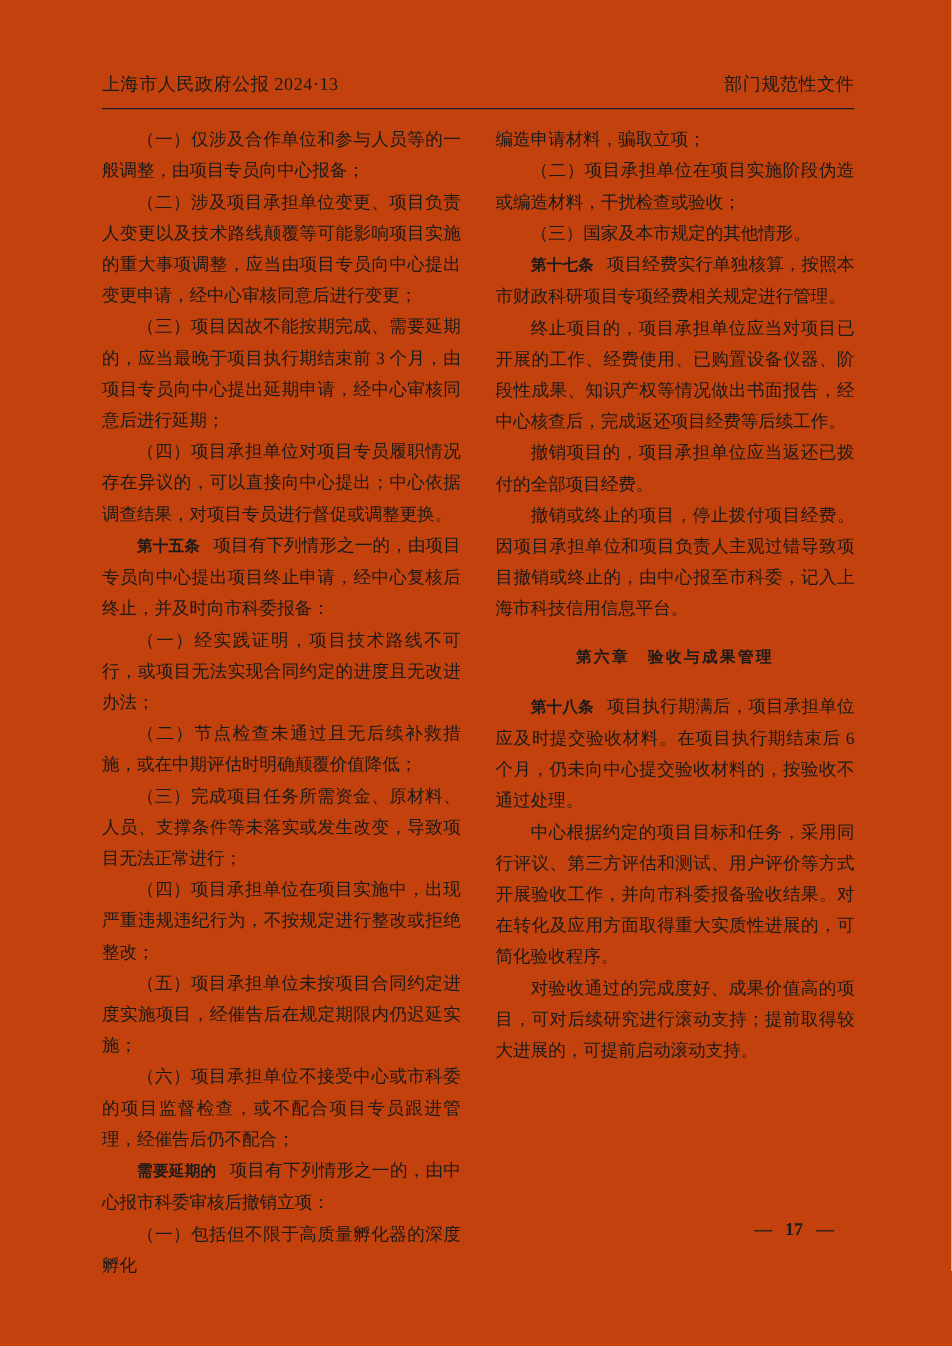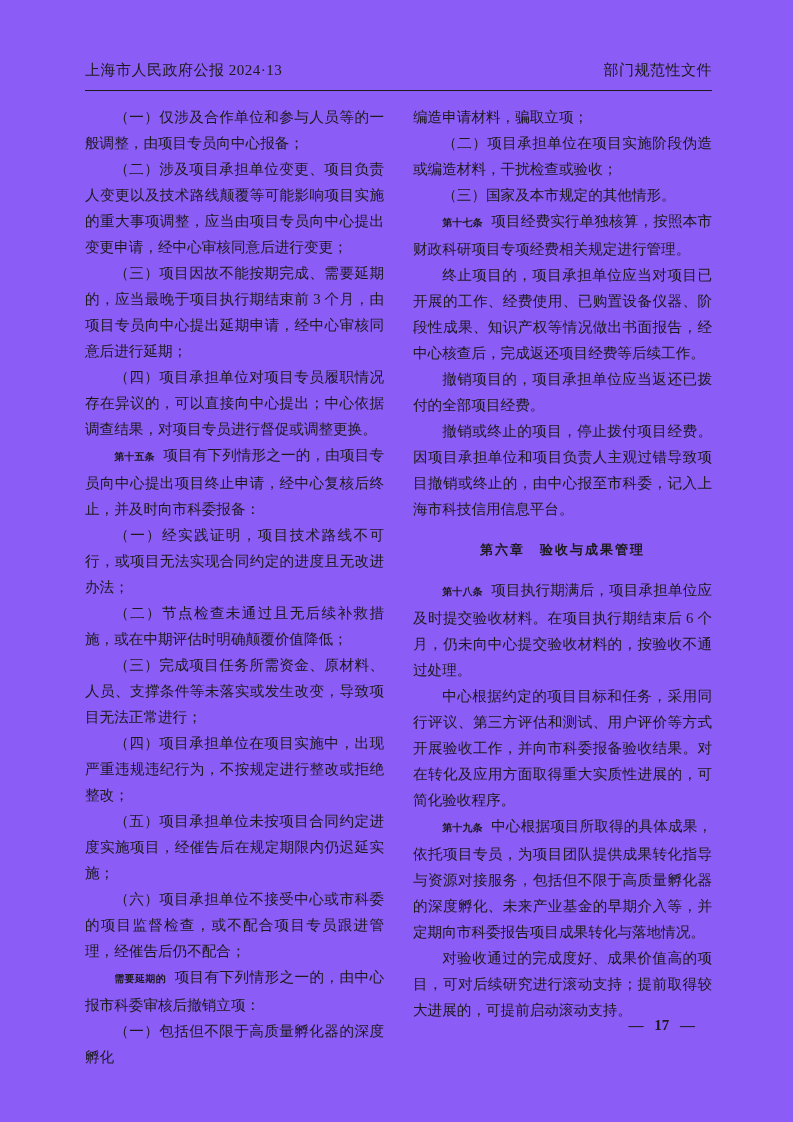--- a/index.html
+++ b/index.html
@@ -1,19 +1,19 @@
 <!DOCTYPE html>
 <html><head>
 <meta charset="utf-8">
 <style>
   html,body{margin:0;padding:0;background:#fff;}
   .page{
     position:relative;
     width:793px;height:1122px;
-    background:#8b5cf6;
+    background:#c2410c;
     color:#1b1b1b;
     font-family:"Liberation Serif","DejaVu Serif",serif;
     overflow:hidden;
   }
   .page-header{
     position:absolute;left:85px;top:61px;width:627px;
     display:flex;justify-content:space-between;align-items:baseline;
     font-size:15px;letter-spacing:0.5px;
   }
   .header-rule{
@@ -30,21 +30,21 @@
     line-height:26px;
     text-align:justify;
     text-justify:inter-character;
   }
   .para{margin:0;text-indent:2em;}
   .para.no-indent{text-indent:0;}
   .lead{
     font-weight:bold;
     font-family:"DejaVu Sans","Liberation Sans",sans-serif;
     margin-right:0.85em;
-    font-size:10px;
+    font-size:13px;
   }
   .chapter-heading{
     margin:15px 0 14px 0;
     text-indent:0;
     text-align:center;
     font-weight:bold;
     font-family:"DejaVu Sans","Liberation Sans",sans-serif;
     font-size:13px;
     letter-spacing:2px;
   }
@@ -87,21 +87,20 @@
         <p class="para no-indent"><span>编造申请材料，骗取立项；</span></p>
         <p class="para"><span>（二）项目承担单位在项目实施阶段伪造或编造材料，干扰检查或验收；</span></p>
         <p class="para"><span>（三）国家及本市规定的其他情形。</span></p>
         <p class="para"><span class="lead">第十七条</span><span>项目经费实行单独核算，按照本市财政科研项目专项经费相关规定进行管理。</span></p>
         <p class="para"><span>终止项目的，项目承担单位应当对项目已开展的工作、经费使用、已购置设备仪器、阶段性成果、知识产权等情况做出书面报告，经中心核查后，完成返还项目经费等后续工作。</span></p>
         <p class="para"><span>撤销项目的，项目承担单位应当返还已拨付的全部项目经费。</span></p>
         <p class="para"><span>撤销或终止的项目，停止拨付项目经费。因项目承担单位和项目负责人主观过错导致项目撤销或终止的，由中心报至市科委，记入上海市科技信用信息平台。</span></p>
         <h2 class="para chapter-heading">第六章　验收与成果管理</h2>
         <p class="para"><span class="lead">第十八条</span><span>项目执行期满后，项目承担单位应及时提交验收材料。在项目执行期结束后 6 个月，仍未向中心提交验收材料的，按验收不通过处理。</span></p>
         <p class="para"><span>中心根据约定的项目目标和任务，采用同行评议、第三方评估和测试、用户评价等方式开展验收工作，并向市科委报备验收结果。对在转化及应用方面取得重大实质性进展的，可简化验收程序。</span></p>
-        <p class="para"><span class="lead">第十九条</span><span>中心根据项目所取得的具体成果，依托项目专员，为项目团队提供成果转化指导与资源对接服务，包括但不限于高质量孵化器的深度孵化、未来产业基金的早期介入等，并定期向市科委报告项目成果转化与落地情况。</span></p>
         <p class="para"><span>对验收通过的完成度好、成果价值高的项目，可对后续研究进行滚动支持；提前取得较大进展的，可提前启动滚动支持。</span></p>
       </section>
   </main>
 
   <footer class="page-footer">
     <span>— 17 —</span>
   </footer>
 
 </div>
 

